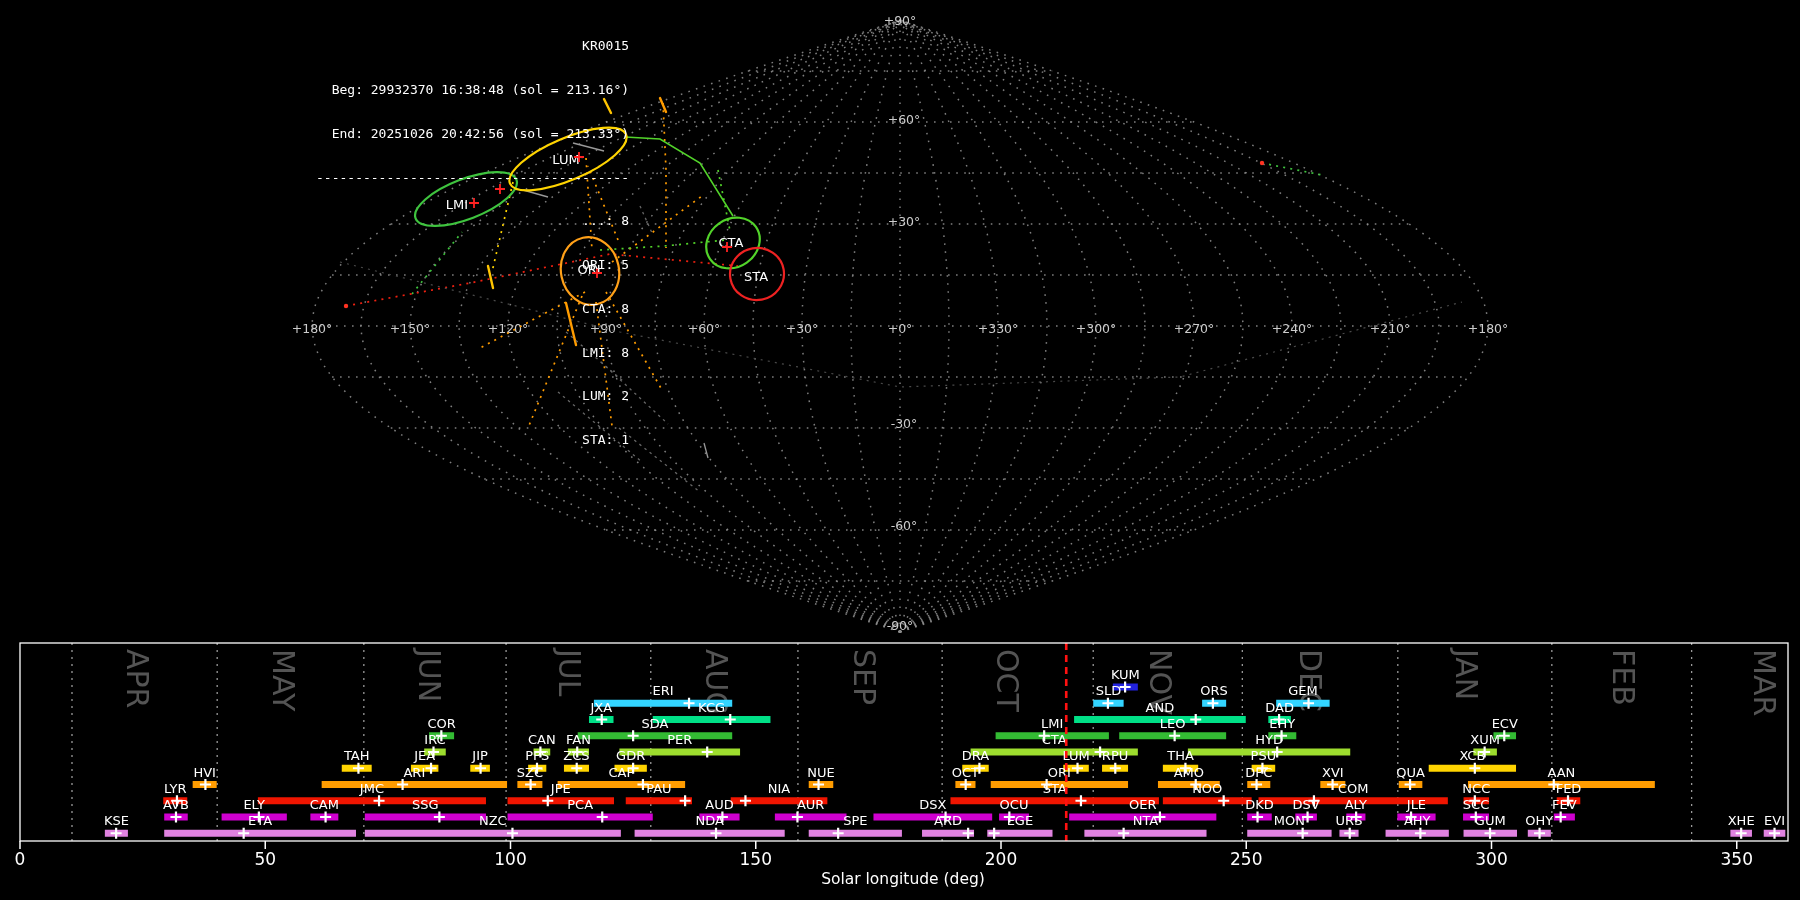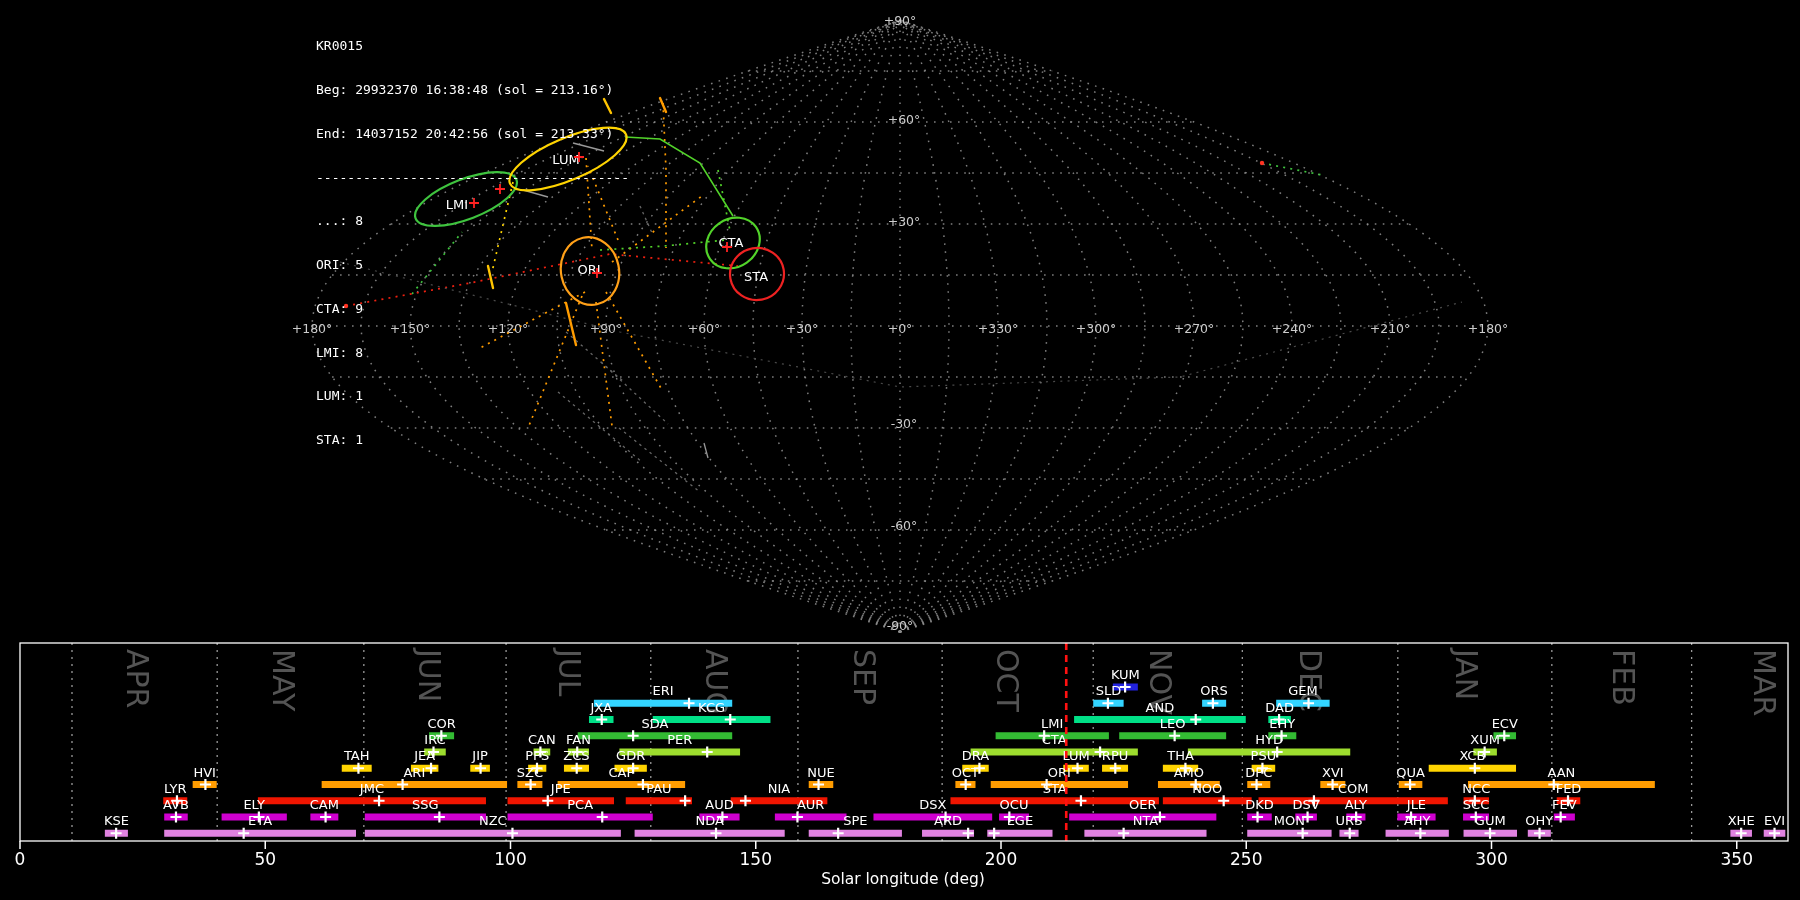--- a/index.html
+++ b/index.html
@@ -1,20 +1,20 @@
 <!DOCTYPE html>
 <html><head>
 <meta charset="utf-8">
 <style>
   html,body{margin:0;padding:0;background:#000;width:1800px;height:900px;overflow:hidden;
     font-family:"DejaVu Sans",sans-serif;}
   #stage{position:relative;width:1800px;height:900px;background:#000;}
   #plot{position:absolute;left:0;top:0;}
   #info{position:absolute;left:316px;top:10px;color:#fff;z-index:3;
-    font-family:"DejaVu Sans Mono",monospace;font-size:13px;line-height:14.6px;white-space:pre;}
+    font-family:"DejaVu Sans Mono",monospace;font-size:13px;line-height:14.6px;white-space:pre;text-align:right;}
   .il{height:14.6px;}
 </style>
 </head>
 <body>
 
 <div id="stage">
   <svg id="plot" width="1800" height="900">
       <g>
         <g>
           <polyline points="900.0,632.0 930.8,621.8 961.5,611.6 992.0,601.4 1022.3,591.2 1052.2,581.0 1081.7,570.8 1110.7,560.6 1139.2,550.4 1166.9,540.2 1194.0,530.0 1220.2,519.8 1245.6,509.6 1270.0,499.4 1293.4,489.2 1315.8,479.0 1337.0,468.8 1357.0,458.6 1375.7,448.4 1393.1,438.2 1409.2,428.0 1423.9,417.8 1437.2,407.6 1448.9,397.4 1459.2,387.2 1468.0,377.0 1475.2,366.8 1480.8,356.6 1484.8,346.4 1487.2,336.2 1488.0,326.0 1487.2,315.8 1484.8,305.6 1480.8,295.4 1475.2,285.2 1468.0,275.0 1459.2,264.8 1448.9,254.6 1437.2,244.4 1423.9,234.2 1409.2,224.0 1393.1,213.8 1375.7,203.6 1357.0,193.4 1337.0,183.2 1315.8,173.0 1293.4,162.8 1270.0,152.6 1245.6,142.4 1220.2,132.2 1194.0,122.0 1166.9,111.8 1139.2,101.6 1110.7,91.4 1081.7,81.2 1052.2,71.0 1022.3,60.8 992.0,50.6 961.5,40.4 930.8,30.2 900.0,20.0" fill="none" stroke="#8f8f8f" stroke-width="1.5" stroke-dasharray="1.6 6.4" opacity="0.88"></polyline>
@@ -434,22 +434,22 @@
           <text x="1491.5" y="865" fill="#fff" font-size="17" text-anchor="middle">300</text>
           <line x1="1736.75" y1="841" x2="1736.75" y2="849" stroke="#fff" stroke-width="1.5"></line>
           <text x="1736.75" y="865" fill="#fff" font-size="17" text-anchor="middle">350</text>
           <text x="903" y="884" fill="#fff" font-size="15.5" text-anchor="middle">Solar longitude (deg)</text>
         </g>
       </g>
     </svg>
   <div id="info">
     <div class="il">KR0015</div>
     <div class="il">Beg: 29932370 16:38:48 (sol = 213.16°)</div>
-    <div class="il">End: 14037152 20:42:56 (sol = 213.33°)</div>
+    <div class="il">End: 20251026 20:42:56 (sol = 213.33°)</div>
     <div class="il">----------------------------------------</div>
     <div class="il">...: 8</div>
     <div class="il">ORI: 5</div>
-    <div class="il">CTA: 9</div>
+    <div class="il">CTA: 8</div>
     <div class="il">LMI: 8</div>
-    <div class="il">LUM: 1</div>
+    <div class="il">LUM: 2</div>
     <div class="il">STA: 1</div>
   </div>
 </div>
 
 </body></html>

